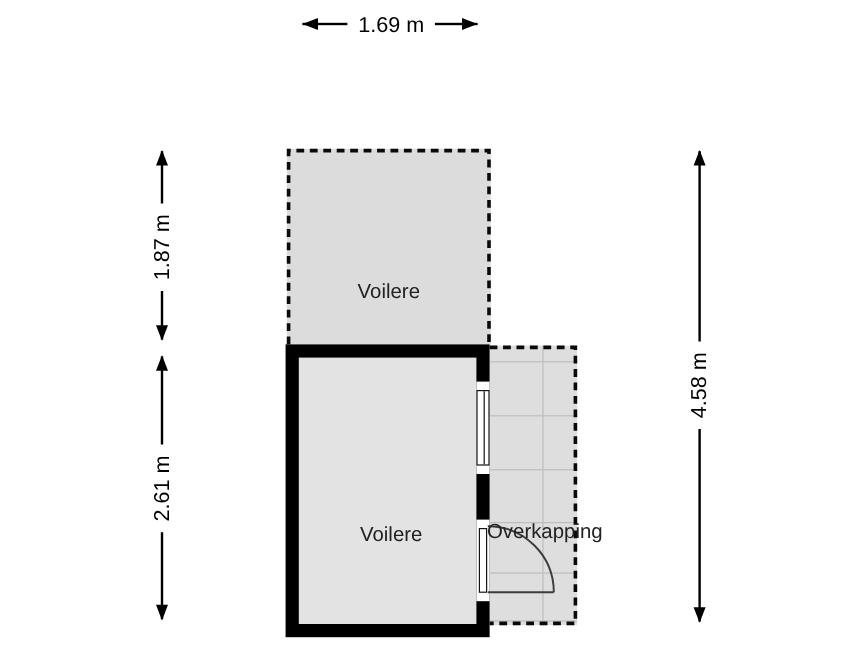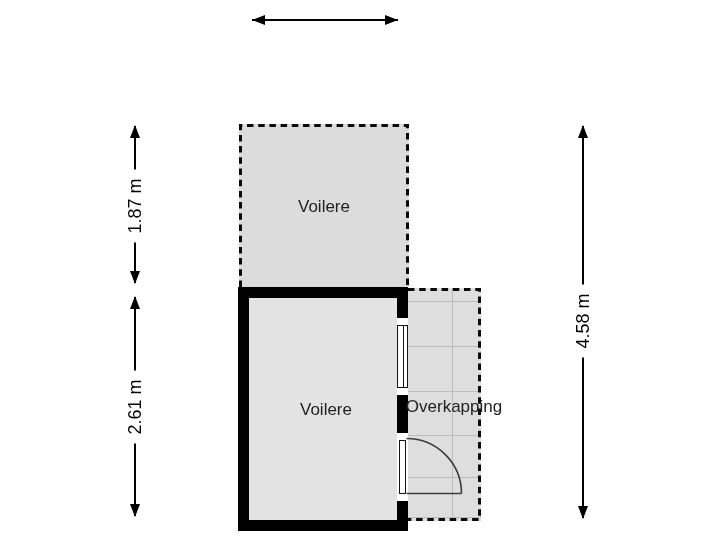--- a/index.html
+++ b/index.html
@@ -24,21 +24,21 @@
   .opening-window{left:397px;top:318px;height:77px;}
   .opening-door{left:397px;top:433px;height:68px;}
   .glazing{position:absolute;border:1px solid #151515;background:#fff;}
   .glazing-window{left:0;right:0;top:7px;bottom:7px;}
   .glazing-door{left:2px;right:2px;top:7px;bottom:7px;}
   .mullion{position:absolute;left:50%;top:0;bottom:0;width:1px;background:#151515;}
 
   .overlay-svg{left:0;top:0;width:720px;height:540px;pointer-events:none;}
 
   
-  .room-label{transform:translate(-50%,-50%);font-size:17px;color:#222;white-space:nowrap;}
+  .room-label{transform:translate(-50%,-50%);font-size:17px;color:#222;white-space:nowrap;margin-top:36px;}
 
   
   .dim-line-h{height:2px;background:#000;}
   .dim-line-v{width:2px;background:#000;}
   .ah{width:0;height:0;border-style:solid;}
   .ah-left{border-width:5px 13px 5px 0;border-color:transparent #000 transparent transparent;}
   .ah-right{border-width:5px 0 5px 13px;border-color:transparent transparent transparent #000;}
   .ah-up{border-width:0 5px 13px 5px;border-color:transparent transparent #000 transparent;}
   .ah-down{border-width:13px 5px 0 5px;border-color:#000 transparent transparent transparent;}
 
@@ -84,20 +84,21 @@
     <line x1="406.5" y1="493.5" x2="461.5" y2="493.5" stroke="#3c3c3c" stroke-width="1.6"></line>
   </svg>
 
   <div class="abs room-label" style="left:324px;top:207px;">Voilere</div>
   <div class="abs room-label" style="left:326px;top:410px;">Voilere</div>
   <div class="abs room-label" style="left:454px;top:407px;">Overkapping</div>
 
   <div class="abs dim-line-h" style="left:252px;top:19px;width:146px;"></div>
   <div class="abs ah ah-left" style="left:252px;top:15px;"></div>
   <div class="abs ah ah-right" style="left:385px;top:15px;"></div>
+  <div class="abs dim-label" style="left:326px;top:21px;">1.69 m</div>
 
   <div class="abs dim-line-v" style="left:134px;top:126px;height:157px;"></div>
   <div class="abs ah ah-up" style="left:130px;top:125px;"></div>
   <div class="abs ah ah-down" style="left:130px;top:271px;"></div>
   <div class="abs dim-label rot" style="left:135px;top:206px;">1.87 m</div>
 
   <div class="abs dim-line-v" style="left:134px;top:297px;height:219px;"></div>
   <div class="abs ah ah-up" style="left:130px;top:296px;"></div>
   <div class="abs ah ah-down" style="left:130px;top:504px;"></div>
   <div class="abs dim-label rot" style="left:135px;top:407px;">2.61 m</div>

